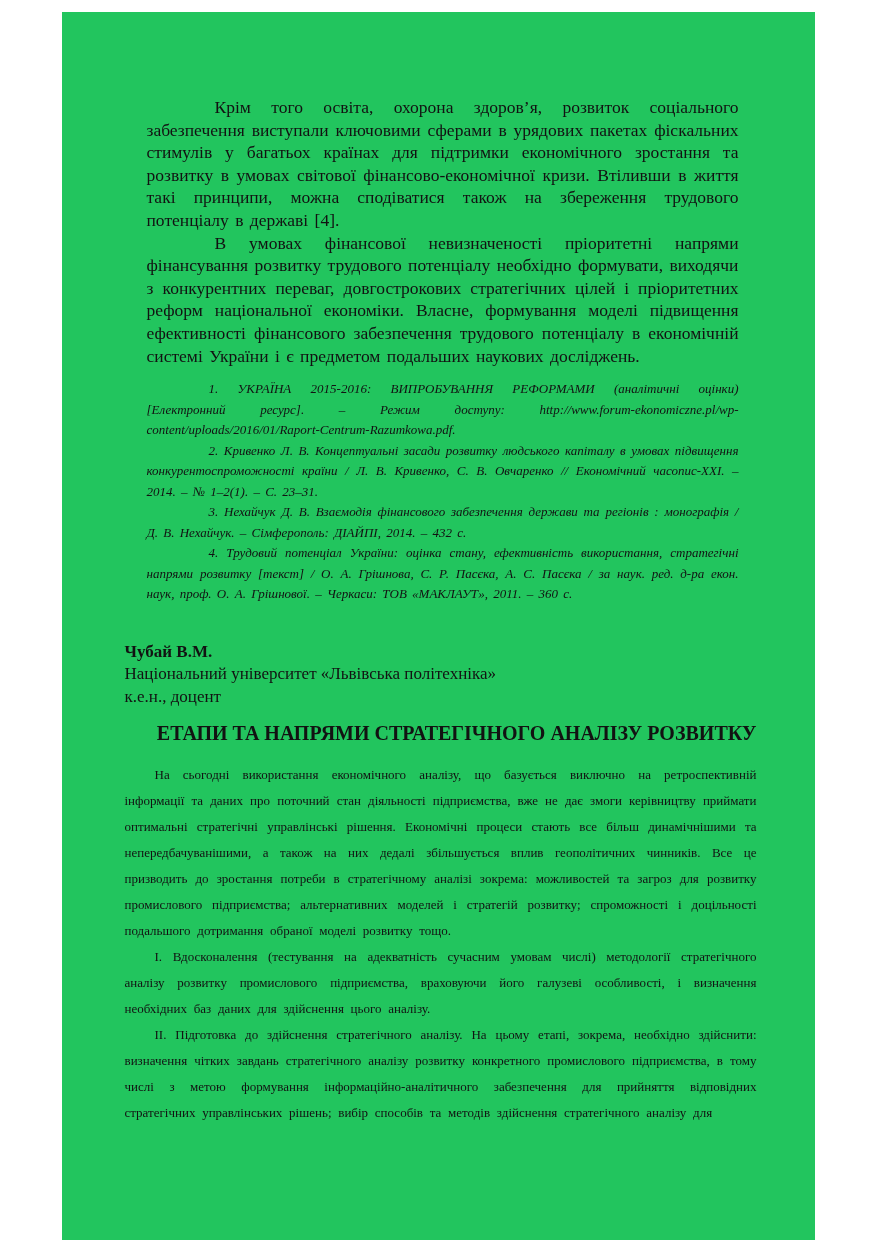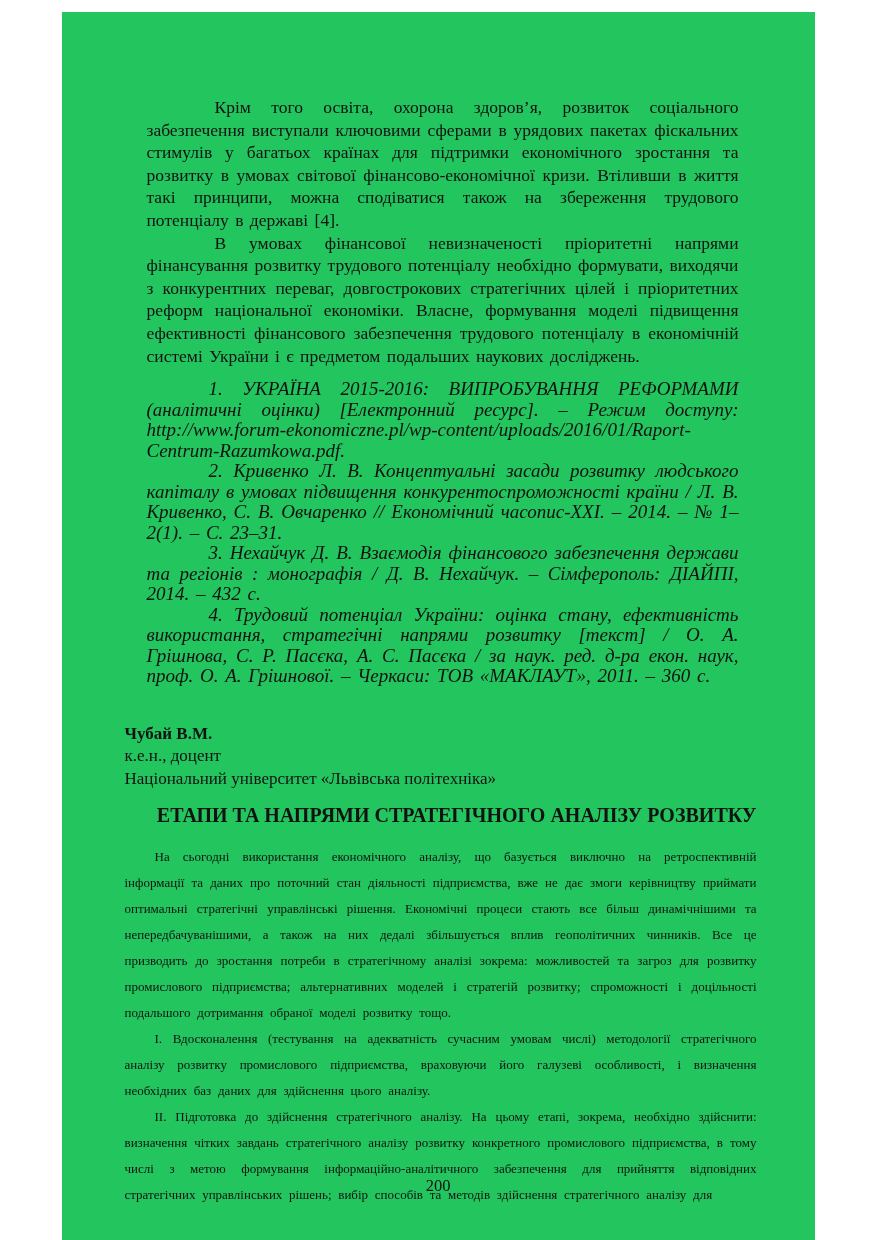--- a/index.html
+++ b/index.html
@@ -22,21 +22,21 @@
     font-size: 17.5px;
     line-height: 22.6px;
     text-align: justify;
     text-indent: 68px;
     word-spacing: 2px;
   }
   .references { margin-top: 12px; }
   .ref {
     margin: 0;
     font-style: italic;
-    font-size: 19px;
+    font-size: 13px;
     line-height: 20.5px;
     text-align: justify;
     text-indent: 62px;
     word-spacing: 2px;
   }
   
   .author-block {
     margin-top: 36px;
     margin-right: 18px;
     font-size: 17px;
@@ -83,29 +83,28 @@
       <p class="ref">1. УКРАЇНА 2015-2016: ВИПРОБУВАННЯ РЕФОРМАМИ (аналітичні оцінки) [Електронний ресурс]. – Режим доступу: http://www.forum-ekonomiczne.pl/wp-content/uploads/2016/01/Raport-Centrum-Razumkowa.pdf.</p>
       <p class="ref">2. Кривенко Л. В. Концептуальні засади розвитку людського капіталу в умовах підвищення конкурентоспроможності країни / Л. В. Кривенко, С. В. Овчаренко // Економічний часопис-XXI. – 2014. – № 1–2(1). – С. 23–31.</p>
       <p class="ref">3. Нехайчук Д. В. Взаємодія фінансового забезпечення держави та регіонів : монографія / Д. В. Нехайчук. – Сімферополь: ДІАЙПІ, 2014. – 432 с.</p>
       <p class="ref">4. Трудовий потенціал України: оцінка стану, ефективність використання, стратегічні напрями розвитку [текст] / О. А. Грішнова, С. Р. Пасєка, А. С. Пасєка / за наук. ред. д-ра екон. наук, проф. О. А. Грішнової. – Черкаси: ТОВ «МАКЛАУТ», 2011. – 360 с.</p>
     </div>
   </section>
 
   <section>
     <div class="author-block">
       <div class="author-name">Чубай В.М.</div>
+      <div>Національний університет «Львівська політехніка»</div>
       <div>к.е.н., доцент</div>
-      <div>Національний університет «Львівська політехніка»</div>
     </div>
 
     <h1 class="article-title">
       <div>ЕТАПИ ТА НАПРЯМИ СТРАТЕГІЧНОГО АНАЛІЗУ РОЗВИТКУ</div>
     </h1>
 
     <div class="new-article-body">
       <p class="body-par2">На сьогодні використання економічного аналізу, що базується виключно на ретроспективній інформації та даних про поточний стан діяльності підприємства, вже не дає змоги керівництву приймати оптимальні стратегічні управлінські рішення. Економічні процеси стають все більш динамічнішими та непередбачуванішими, а також на них дедалі збільшується вплив геополітичних чинників. Все це призводить до зростання потреби в стратегічному аналізі зокрема: можливостей та загроз для розвитку промислового підприємства; альтернативних моделей і стратегій розвитку; спроможності і доцільності подальшого дотримання обраної моделі розвитку тощо.</p>
       <p class="body-par2">І. Вдосконалення (тестування на адекватність сучасним умовам числі) методології стратегічного аналізу розвитку промислового підприємства, враховуючи його галузеві особливості, і визначення необхідних баз даних для здійснення цього аналізу.</p>
       <p class="body-par2">ІІ. Підготовка до здійснення стратегічного аналізу. На цьому етапі, зокрема, необхідно здійснити: визначення чітких завдань стратегічного аналізу розвитку конкретного промислового підприємства, в тому числі з метою формування інформаційно-аналітичного забезпечення для прийняття відповідних стратегічних управлінських рішень; вибір способів та методів здійснення стратегічного аналізу для</p>
     </div>
   </section>
 
-  <div class="page-number">200</div>
 </div>
 
 </body></html>

